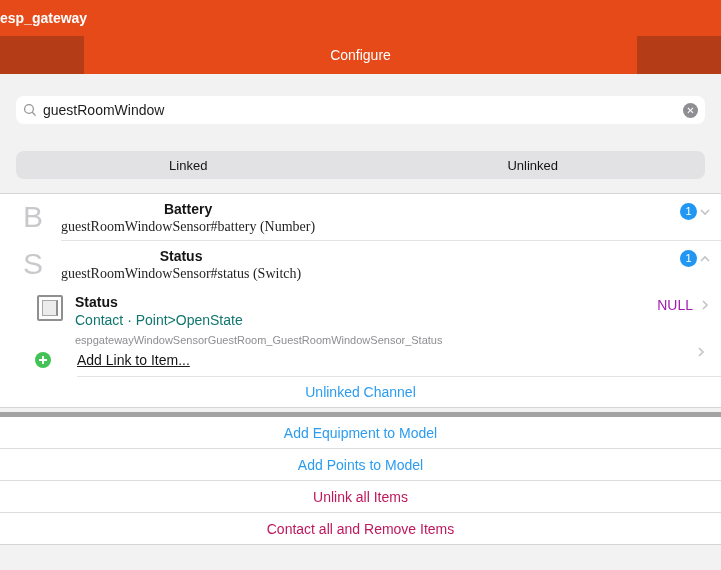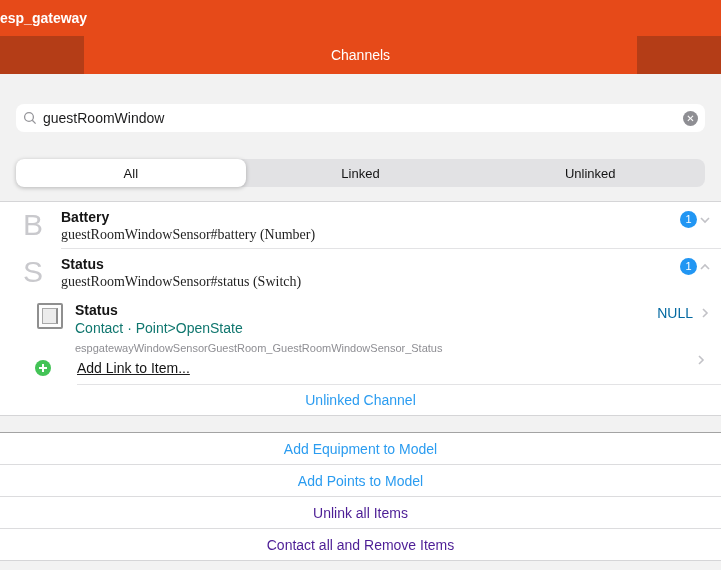--- a/index.html
+++ b/index.html
@@ -19,21 +19,21 @@
   .navbar-title { color:#fff; font-size:14px; font-weight:700; }
 
   .tabbar { height:38px; display:flex; }
   .tabbar .side-block { width:84px; background:#b43d17; }
   .tabbar .center-tab {
     flex:1; background:#e64a19; color:#fff; font-size:14px;
     display:flex; align-items:center; justify-content:center;
   }
 
   
-  .search-wrap { margin:30px 16px 0 16px; }
+  .search-wrap { margin:22px 16px 0 16px; }
   .search-field {
     height:28px; background:#fff; border-radius:8px;
     display:flex; align-items:center; padding:0 7px;
   }
   .search-field svg { flex:0 0 auto; }
   .search-input {
     border:none; outline:none; background:transparent;
     font-family:inherit; font-size:14px; color:#1c1c1d;
     margin-left:6px; flex:1; height:100%;
   }
@@ -67,21 +67,21 @@
   }
   .channel-row {
     height:46px; display:flex; padding:6px 8px 0 18px; cursor:pointer;
   }
   .letter-avatar {
     width:30px; font-size:30px; line-height:34px; color:#c9c9cd;
     text-align:center; margin-right:13px; flex:0 0 auto;
     font-weight:300;
   }
   .channel-text { line-height:18px; }
-  .channel-title { font-size:14px; font-weight:700; color:#141414; }
+  .channel-title { font-size:14px; font-weight:700; color:#141414;text-align:center; }
   .channel-desc  { font-size:14px; color:#1f1f1f;font-family:Liberation Serif, serif; }
   .row-after {
     margin-left:auto; display:flex; align-items:center;
     align-self:flex-start; margin-top:3px;
   }
   .badge {
     width:17px; height:17px; border-radius:50%; background:#2196f3;
     color:#fff; font-size:11px; line-height:17px; text-align:center;
   }
   .hairline { height:1px; background:#e3e3e5; }
@@ -102,21 +102,21 @@
     border:1px solid #a8a8a8; border-right:2px solid #8f8f8f;
   }
   .li-text { line-height:18px; }
   .li-title { font-size:14px; font-weight:700; color:#141414; }
   .li-meta  { font-size:14px; color:#0f766e; }
   .li-name  { font-size:11px; color:#8e8e93; margin-top:2px; }
   .li-after {
     margin-left:auto; display:flex; align-items:center;
     align-self:flex-start; margin-top:4px;
   }
-  .null-state { font-size:14px; color:#0369a1; margin-right:4px; }
+  .null-state { font-size:14px; color:#a21caf; margin-right:4px; }
 
   
   .add-link-row {
     height:33px; display:flex; align-items:center;
     padding:0 8px 0 35px; cursor:pointer; position:relative;text-decoration:underline;
   }
   .plus-icon {
     width:16px; height:16px; border-radius:50%; background:#43c356;
     position:relative; margin-right:26px; flex:0 0 auto;
   }
@@ -128,58 +128,57 @@
   .add-link-label { font-size:14px; color:#141414; }
   .add-link-row .chev-abs { position:absolute; right:12px; top:1px; }
 
   
   .configure-row {
     height:30px; display:flex; align-items:center; justify-content:center;
     font-size:14px; color:#2b9cf0; cursor:pointer;
   }
 
   
-  .page-actions { margin-top:16px; background:#fff;
-    border-top:1px solid #a3a3a3; border-bottom:1px solid #d5d5d7; }
+  .page-actions { margin-top:4px; background:#fff;
+    border-top:5px solid #a3a3a3; border-bottom:1px solid #d5d5d7; }
   .page-action {
     height:31px; display:flex; align-items:center; justify-content:center;
     font-size:14px; cursor:pointer;
   }
   .page-action.blue { color:#2b9cf0; }
-  .page-action.red  { color:#4c1d95; }
+  .page-action.red  { color:#be185d; }
   .full-hairline { height:1px; background:#dcdcde; }
 
   .chev { display:block; }
 </style>
 </head>
 <body>
 
 <div class="navbar">
   <div class="navbar-title">esp_gateway</div>
 </div>
 
 <div class="tabbar">
   <div class="side-block"></div>
-  <div class="center-tab">Channels</div>
+  <div class="center-tab">Configure</div>
   <div class="side-block"></div>
 </div>
 
 <div class="search-wrap">
   <div class="search-field">
     <svg width="14" height="14" viewBox="0 0 14 14">
       <circle cx="6" cy="6" r="4.4" fill="none" stroke="#95959a" stroke-width="1.3"></circle>
       <line x1="9.3" y1="9.3" x2="12.6" y2="12.6" stroke="#95959a" stroke-width="1.3"></line>
     </svg>
     <input class="search-input" readonly="" value="guestRoomWindow" style="">
     <div class="clear-btn">✕</div>
   </div>
 </div>
 
 <div class="segmented">
-  <div class="segment selected">All</div>
   <div class="segment">Linked</div>
   <div class="segment">Unlinked</div>
 </div>
 
 <div class="card">
 
   <div class="channel-row">
     <div class="letter-avatar">B</div>
     <div class="channel-text">
       <div class="channel-title">Battery</div>

